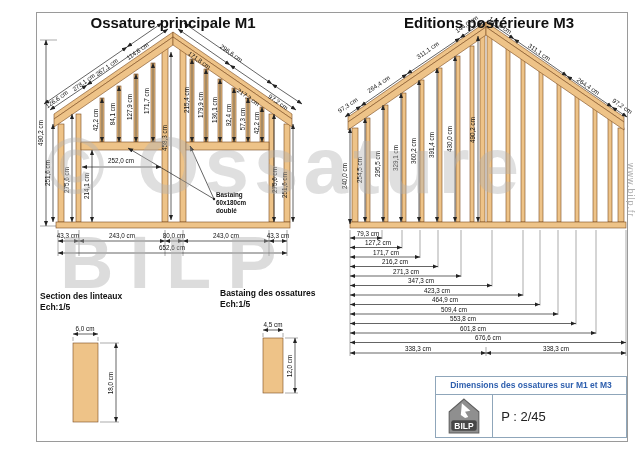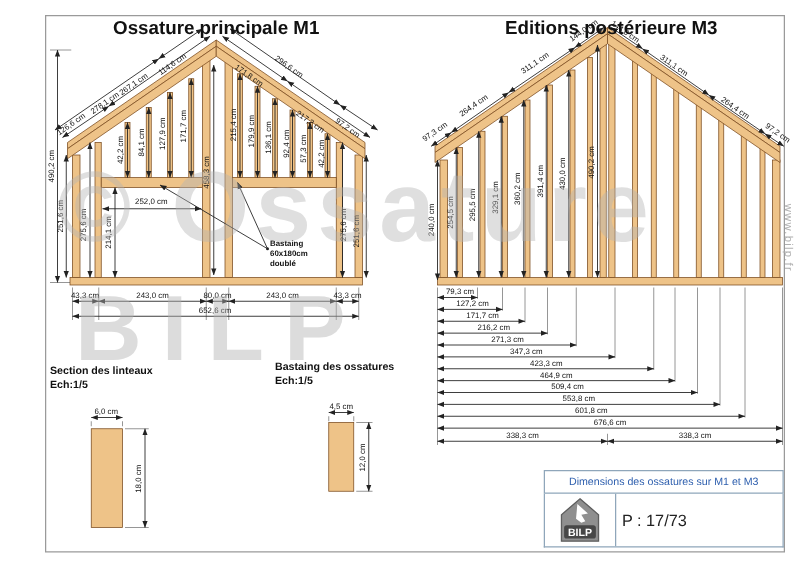--- a/index.html
+++ b/index.html
@@ -16,21 +16,21 @@
   .ftitle{position:absolute;font-size:15px;font-weight:bold;color:#111;text-align:center;z-index:4}
   #m1t{left:88px;top:14px;width:170px}
   #m3t{left:401px;top:14px;width:176px}
   .stitle{position:absolute;font-size:8.5px;font-weight:bold;color:#111;text-align:left;line-height:11px;z-index:4}
   #slt{left:40px;top:291px;width:100px}
   #sot{left:220px;top:288px;width:104px}
   .wm1{position:absolute;left:46px;top:120px;font-size:80px;font-weight:bold;letter-spacing:5px;color:rgba(178,178,178,.42);z-index:6;pointer-events:none;white-space:nowrap}
   .wm2{position:absolute;left:60px;top:220px;font-size:74px;font-weight:bold;letter-spacing:16px;color:rgba(178,178,178,.45);z-index:6;pointer-events:none}
   .wmside{position:absolute;left:626px;top:163px;writing-mode:vertical-rl;font-size:9px;color:#b0b0b0;letter-spacing:1px;z-index:6;pointer-events:none}
   .tb{position:absolute;left:435px;top:376px;width:192px;z-index:7;background:#fff}
-  .tbt{border:1px solid #8fa6ba;height:17px;line-height:17px;text-align:center;font-size:8.5px;font-weight:normal;color:#2e5fae}
+  .tbt{border:1px solid #8fa6ba;height:17px;line-height:17px;text-align:center;font-size:8.5px;font-weight:bold;color:#2e5fae}
   .tbr{display:flex;border-left:1px solid #8fa6ba;border-right:1px solid #8fa6ba;border-bottom:1px solid #8fa6ba;height:42px}
   .tbc{display:flex;align-items:center;justify-content:center;font-size:13px;color:#222}
   .tb-logo{width:56px;border-right:1px solid #8fa6ba}
   .tb-ech{flex:1;border-right:1px solid #8fa6ba}
   .tb-p{width:61px}
 </style>
 </head>
 <body>
 
 <div class="page-border"></div>
@@ -306,15 +306,15 @@
   <div class="tbt">Dimensions des ossatures sur M1 et M3</div>
   <div class="tbr">
     <div class="tbc tb-logo">
       <svg width="32" height="36" viewBox="0 0 30 34">
         <polygon points="15,1 29,13 29,33 1,33 1,13" fill="#8f8f8f" stroke="#5e5e5e" stroke-width="1"></polygon>
         <polygon points="12,16 13,5 21,12 16,13 19,18 16,19" fill="#ffffff"></polygon>
         <rect x="3" y="21" width="24" height="10" rx="2" fill="#474747"></rect>
         <text x="15" y="29" text-anchor="middle" font-size="8" font-weight="bold" fill="#ffffff">BILP</text>
       </svg>
     </div>
-    <div class="tbc tb-p">P : 17/73</div>
+    <div class="tbc tb-p">P : 2/45</div>
   </div>
 </div>
 
 </body></html>

